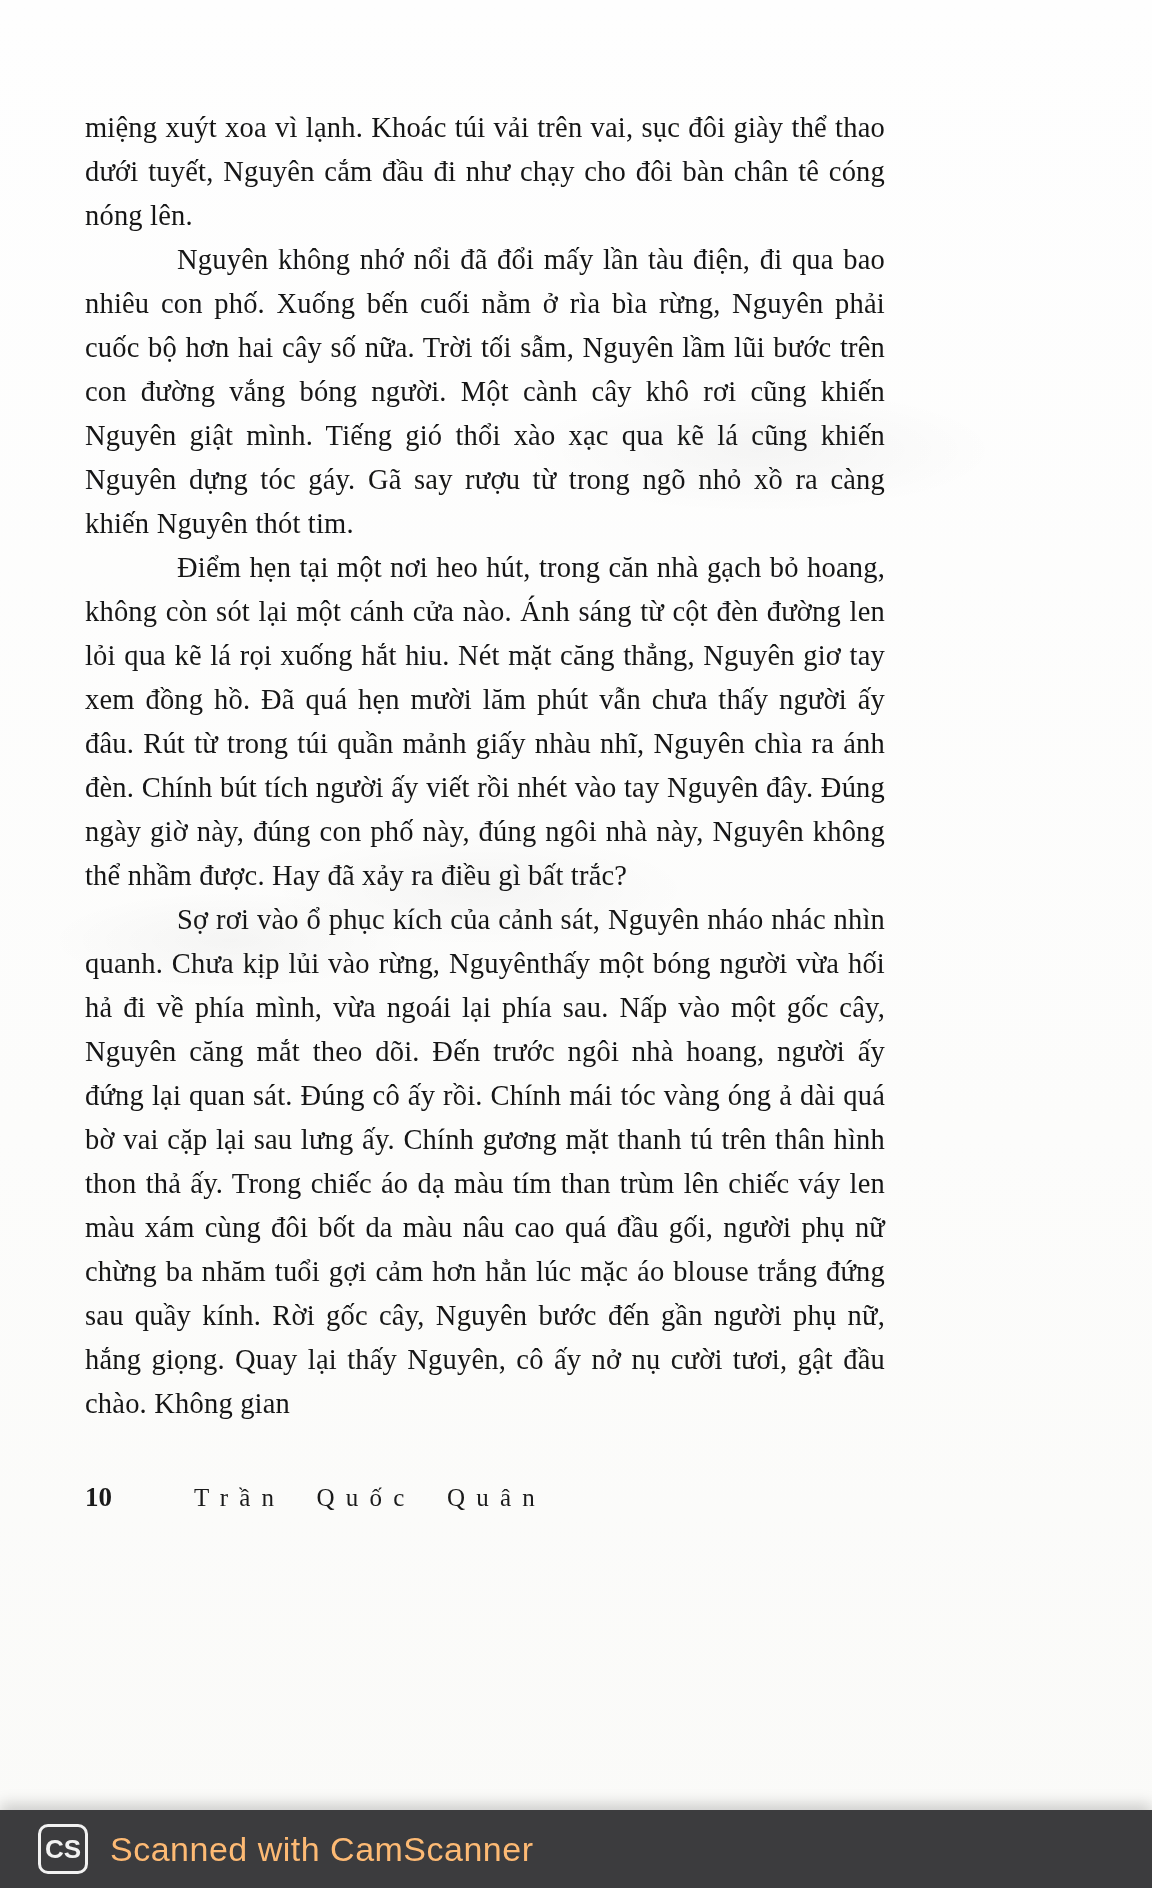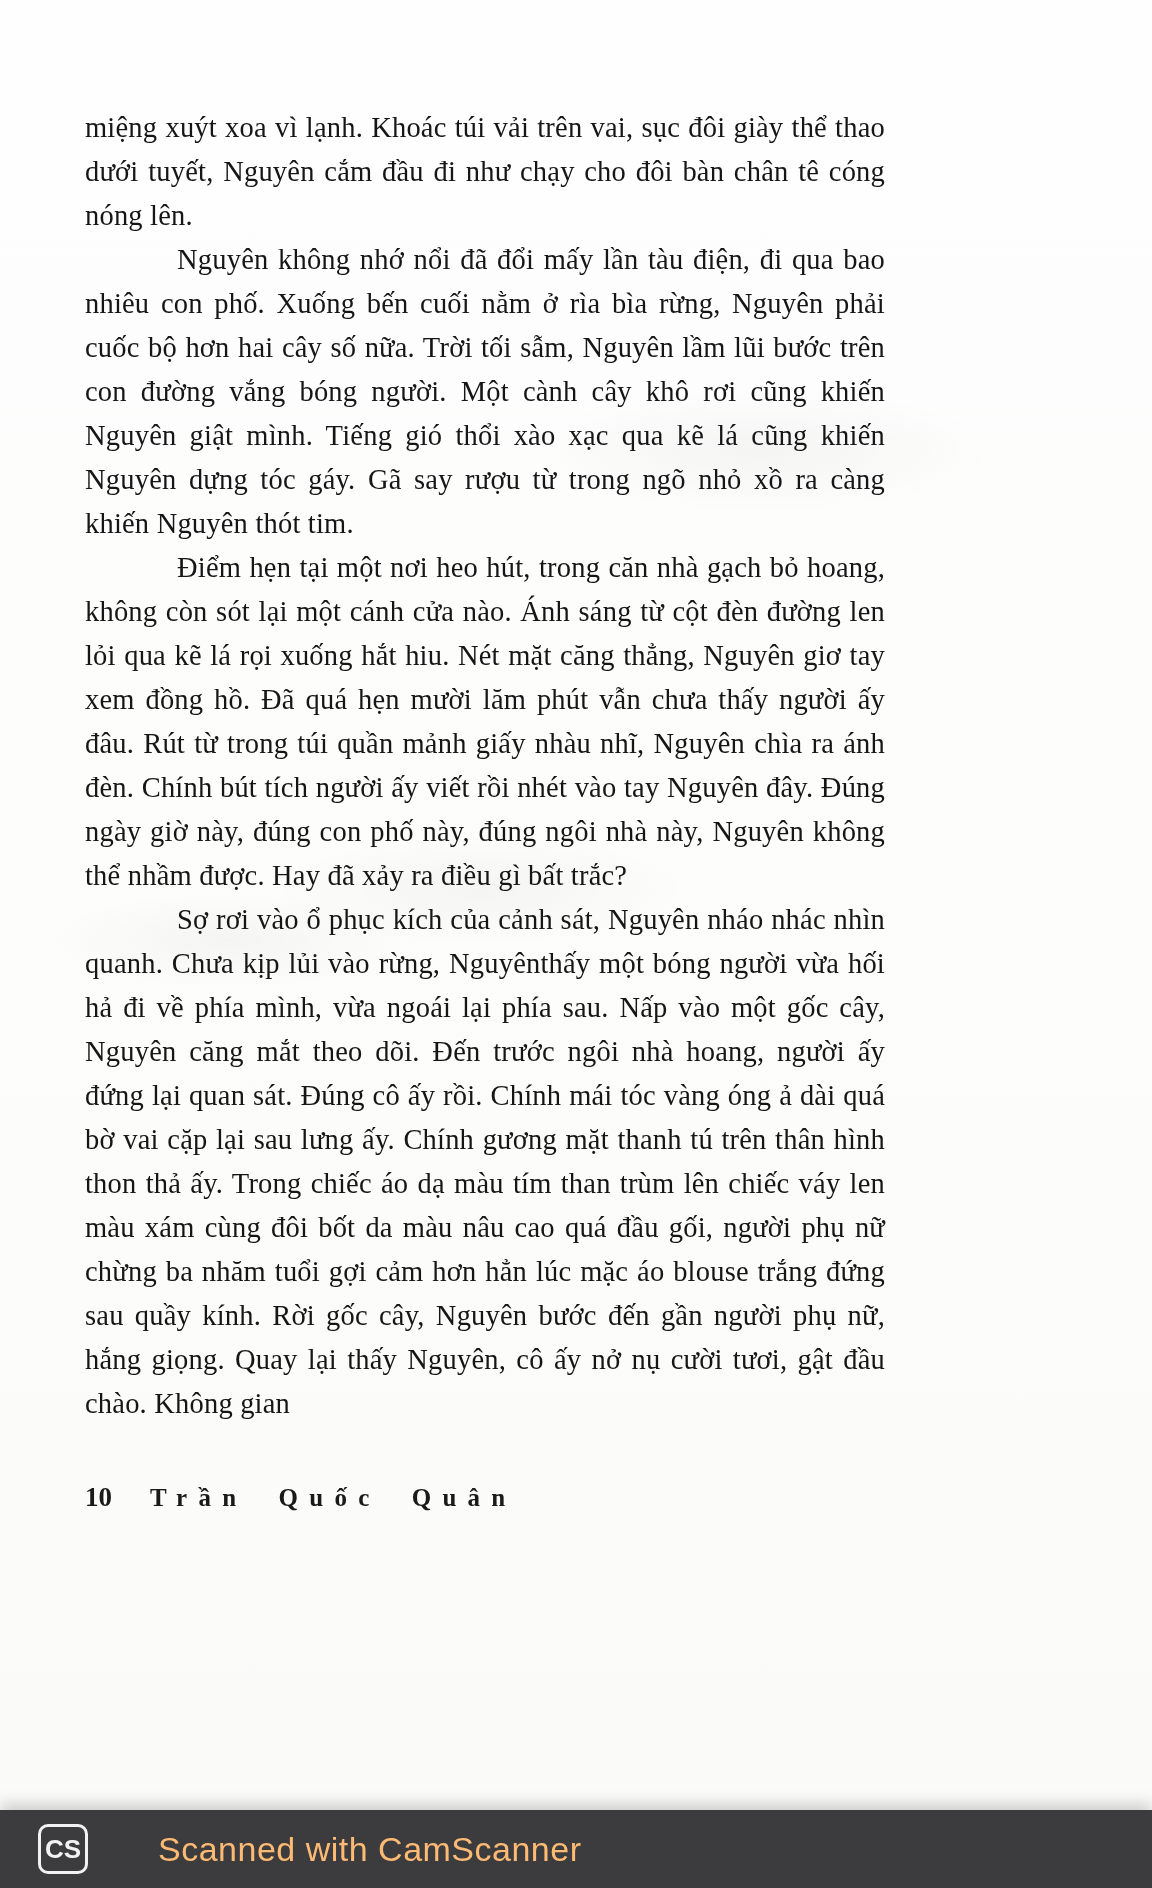--- a/index.html
+++ b/index.html
@@ -42,43 +42,43 @@
   .page-text p.no-indent {
     text-indent: 0;
   }
   .page-footer {
     position: absolute;
     left: 85px;
     top: 1482px;
     display: flex;
     align-items: baseline;
     color: #1a1a1a;
+    gap: 44px;
   }
   .page-number {
     font-size: 27px;
     font-weight: bold;
     margin-right: 38px;
   }
   .author-name {
     font-size: 25px;
-    font-weight: bold;
+    font-weight: normal;
     letter-spacing: 0.45em;
     word-spacing: 0.55em;
   }
   .camscanner-bar {
     position: absolute;
     left: 0;
     bottom: 0;
     width: 1152px;
     height: 78px;
     background: #3c3c3e;
     display: flex;
     align-items: center;
     box-shadow: 0 -6px 14px rgba(0,0,0,0.18);
-    gap: 48px;
   }
   .cs-logo {
     width: 50px;
     height: 50px;
     margin-left: 38px;
     border: 3px solid #f2f2f2;
     border-radius: 10px;
     display: flex;
     align-items: center;
     justify-content: center;

